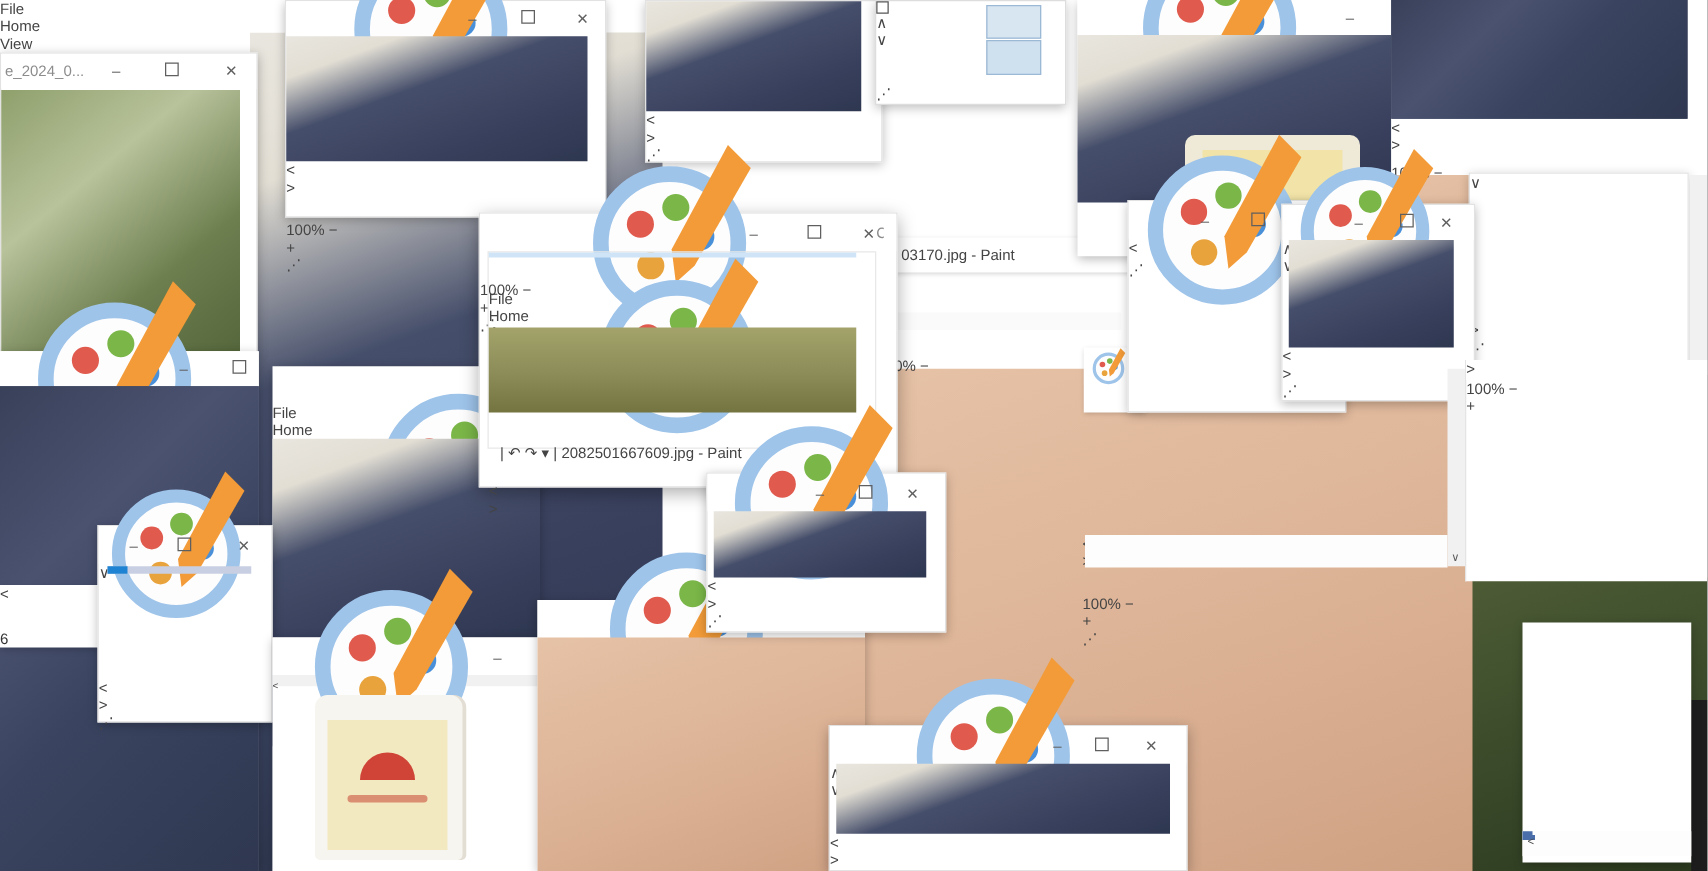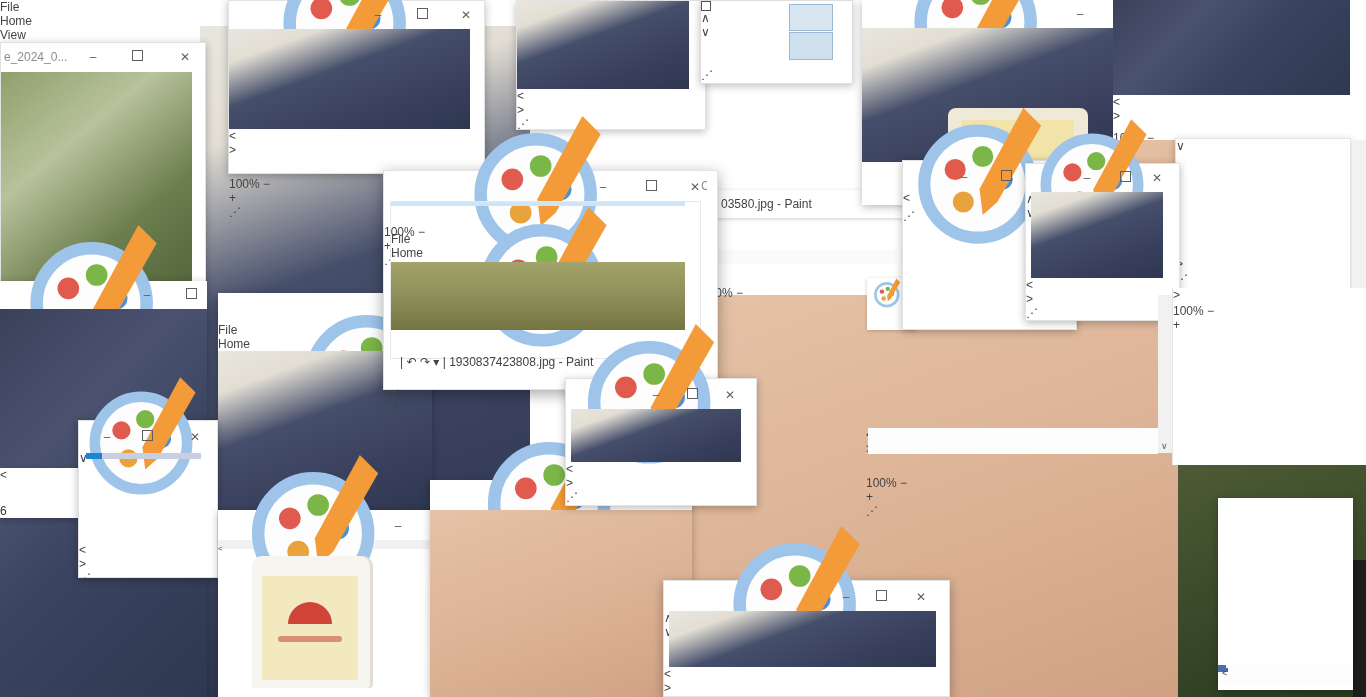--- a/index.html
+++ b/index.html
@@ -202,21 +202,21 @@
       <span>∨</span>
       <div class="vthumb" style="top:18px;height:22px"></div>
     </div>
     <div class="sb" style="left:0;top:58px;width:151px;height:24px">
       <span class="grip" style="right:3px;bottom:2px">⋰</span>
     </div>
   </div>
 
   <div class="frag" style="left:702px;top:188px;width:208px;height:122px;background:none">
     <div class="frag" style="left:13px;top:2px;width:195px;height:28px;box-shadow:0 1px 4px rgba(0,0,0,.2)">
-      <span class="t dark" style="position:absolute;left:6px;top:7px;white-space:nowrap">03580.jpg - Paint</span>
+      <span class="t dark" style="position:absolute;left:6px;top:7px;white-space:nowrap">03170.jpg - Paint</span>
     </div>
     <div class="vsb" style="left:0;top:8px;width:13px;height:62px">
       <span>∧</span><span></span>
       <div class="vthumb" style="top:24px;height:26px;width:9px"></div>
     </div>
     <div class="ph ph-dark" style="left:13px;top:28px;width:195px;height:32px"></div>
     <div class="hsb" style="left:13px;top:60px;width:195px;height:14px;background:#fafafa">
       <div class="hthumb" style="left:0;width:160px;top:1px"></div>
     </div>
     <div class="sb" style="left:0;top:74px;width:208px;height:48px">
@@ -494,21 +494,21 @@
       <div class="qat" style="left:0;top:4px;width:294px;height:30px;padding:0 9px;gap:7px">
         <svg class="icon16">
             <use href="#pi"></use>
           </svg>
         <span class="pipe">|</span>
         <span class="floppy"></span>
         <span class="uglyph">↶</span>
         <span class="uglyph">↷</span>
         <span class="ddown">▾</span>
         <span class="pipe">|</span>
-        <span style="white-space:nowrap">1930837423808.jpg - Paint</span>
+        <span style="white-space:nowrap">2082501667609.jpg - Paint</span>
       </div>
       <div class="tabs" style="left:0;top:34px;width:294px;height:26px">
         <div class="tab filetab">File</div>
         <div class="tab">Home</div>
         <div class="tab">View</div>
       </div>
       <div class="ph ph-olive" style="left:0;top:60px;width:294px;height:68px"></div>
       <div class="vsb" style="left:294px;top:0;width:16px;height:128px">
         <span>∧</span>
         <span>∨</span>

